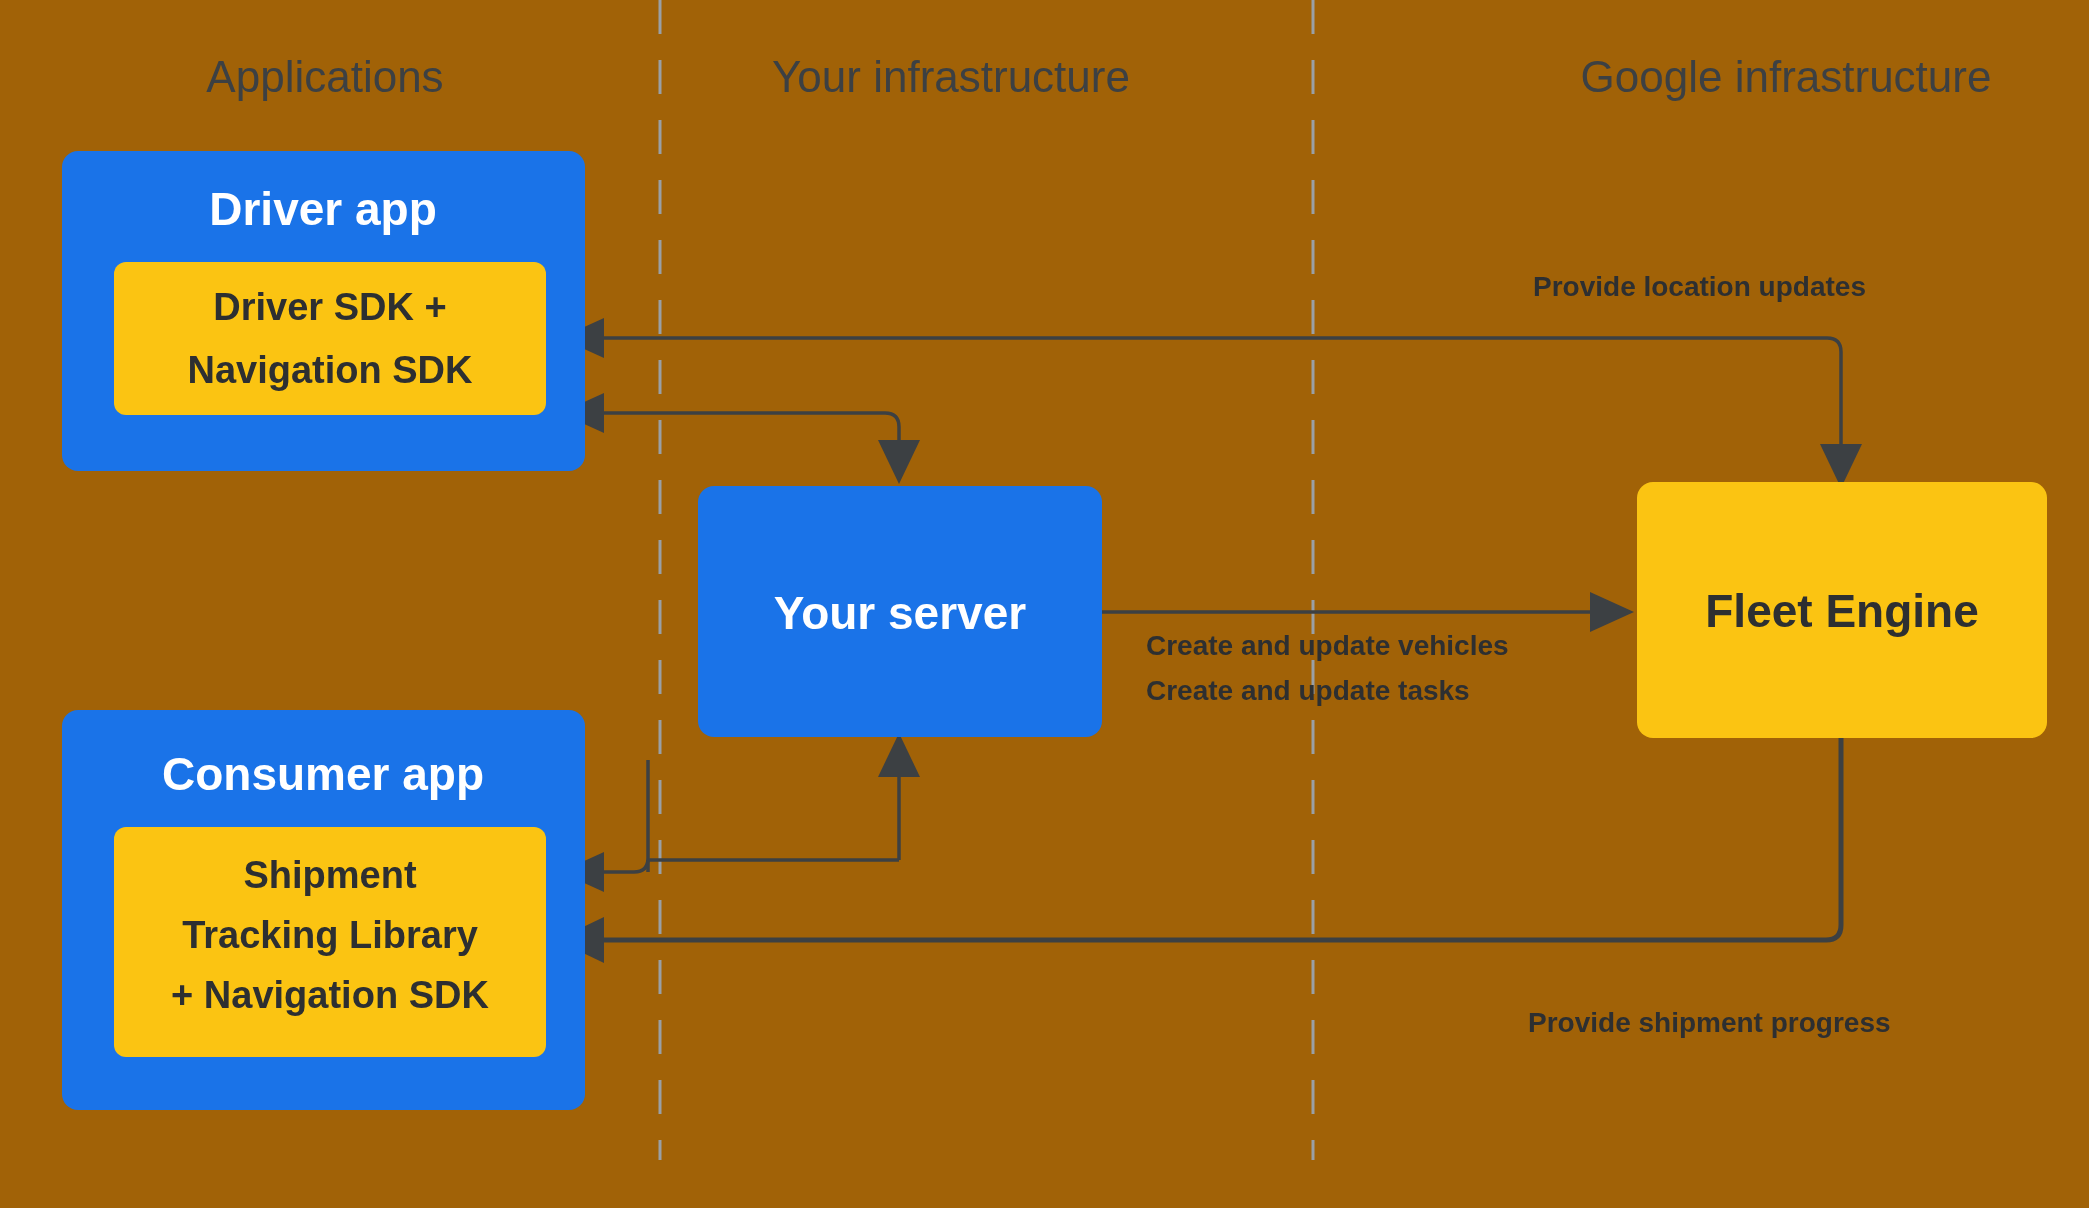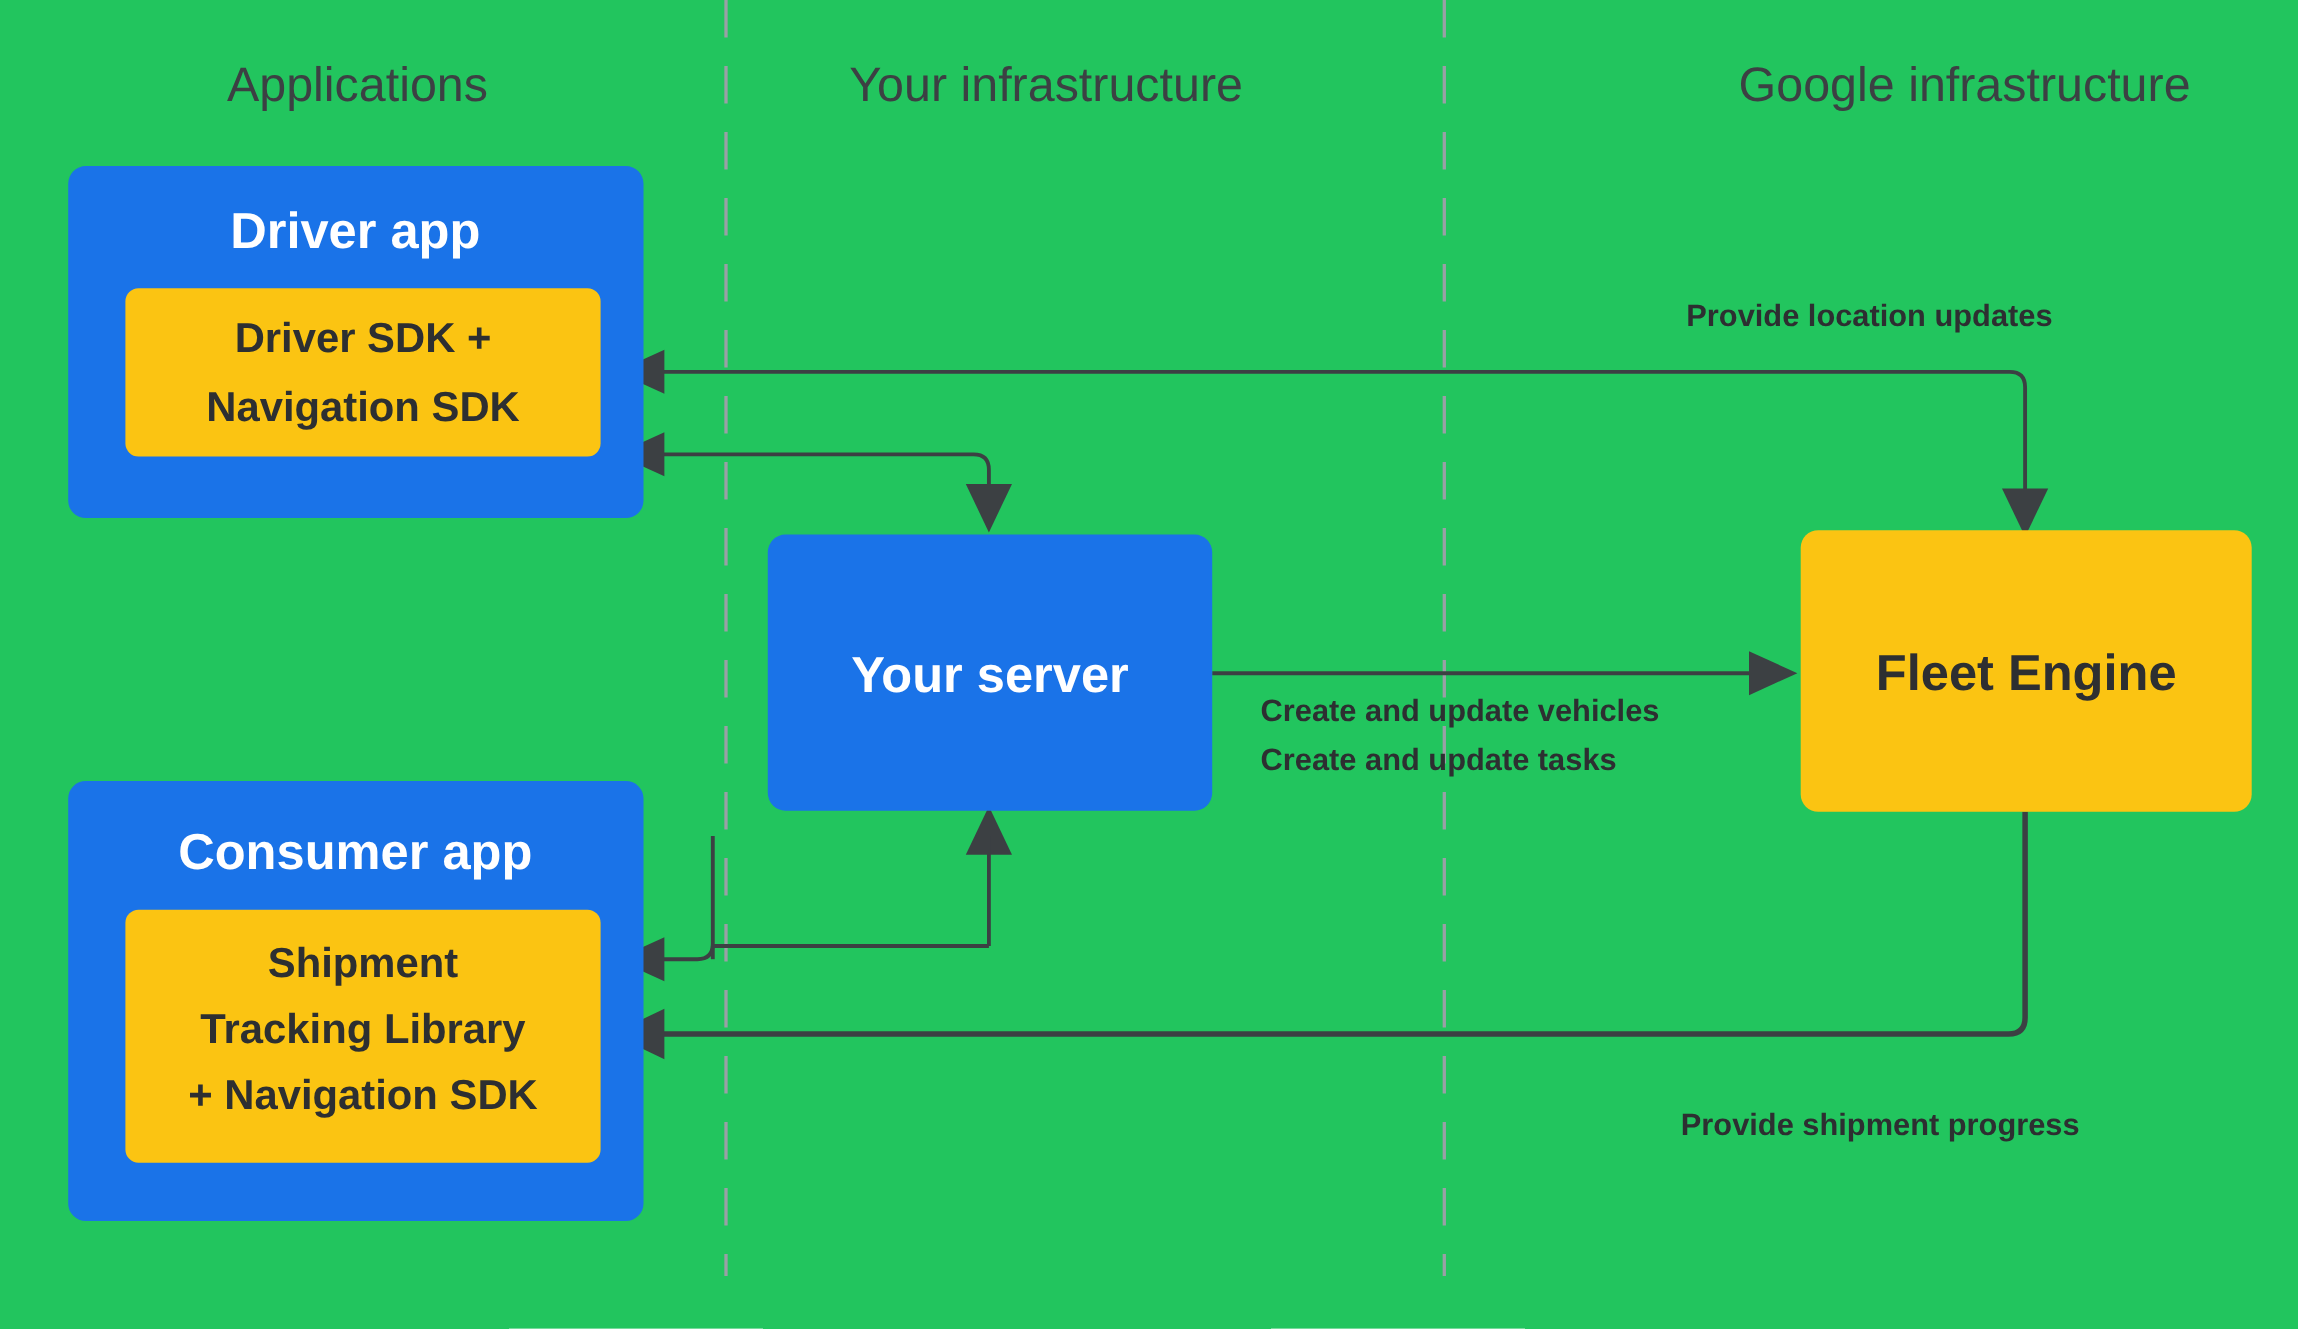--- a/index.html
+++ b/index.html
@@ -8,21 +8,21 @@
     background: #ffffff;
   }
   body {
     font-family: "Liberation Sans", sans-serif;
     -webkit-font-smoothing: antialiased;
   }
   #stage {
     position: relative;
     width: 2089px;
     height: 1208px;
-    background: #22c55e;
+    background: #a16207;
     overflow: hidden;
   }
   svg.diagram {
     position: absolute;
     left: 0;
     top: 0;
     width: 2089px;
     height: 1208px;
   }
   .col-header {

